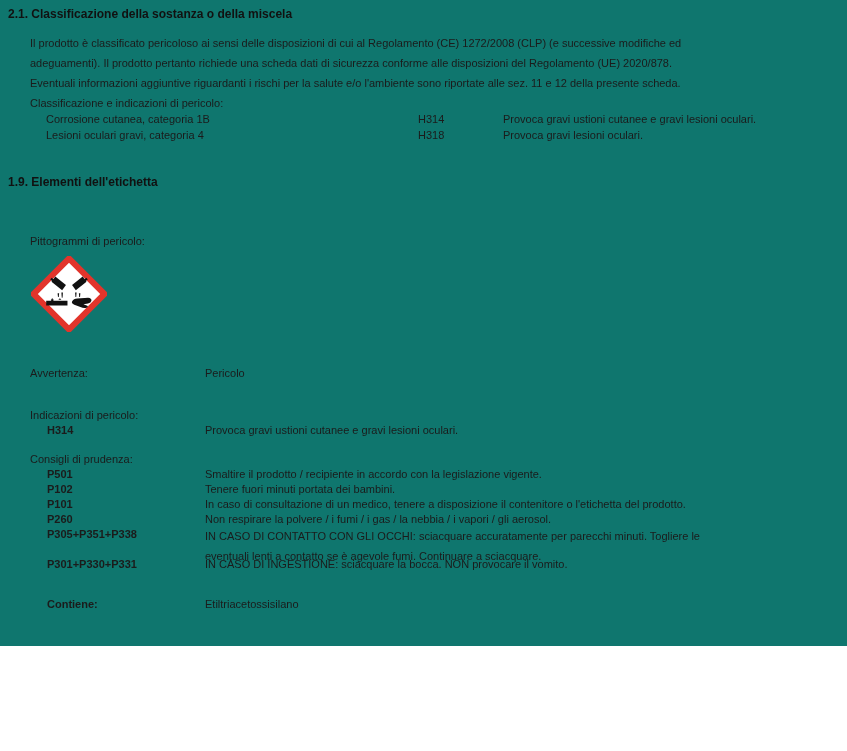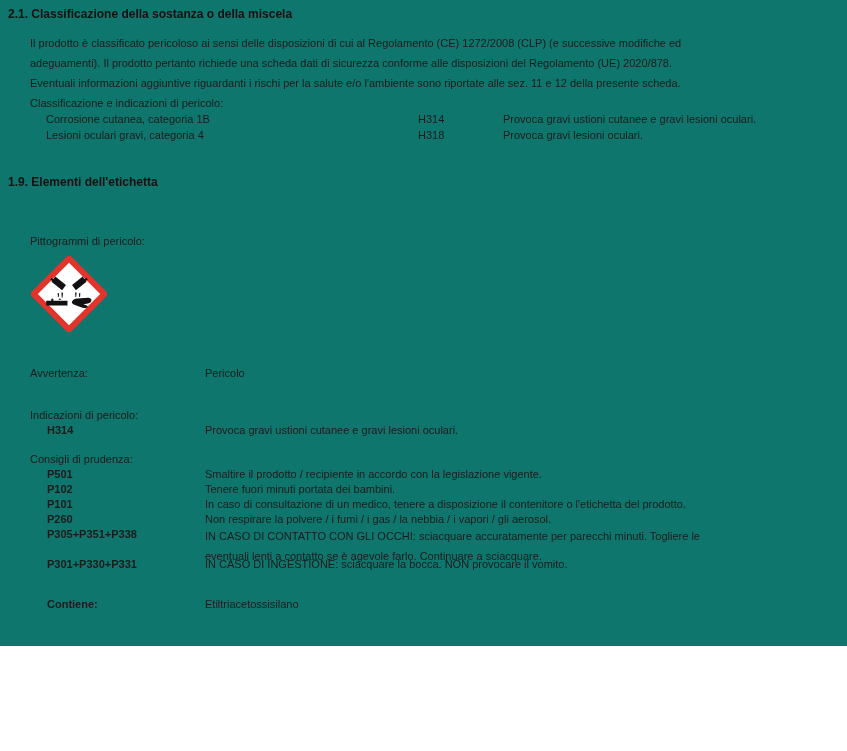--- a/index.html
+++ b/index.html
@@ -95,21 +95,21 @@
     <span class="t bold" style="left:47px;top:498px">P101</span>
     <span class="t" style="left:205px;top:498px">In caso di consultazione di un medico, tenere a disposizione il contenitore o l'etichetta del prodotto.</span>
   </div>
   <div>
     <span class="t bold" style="left:47px;top:513px">P260</span>
     <span class="t" style="left:205px;top:513px">Non respirare la polvere / i fumi / i gas / la nebbia / i vapori / gli aerosol.</span>
   </div>
   <div>
     <span class="t bold" style="left:47px;top:528px">P305+P351+P338</span>
     <span class="t pre" style="left:205px;top:526px;white-space:pre-line">IN CASO DI CONTATTO CON GLI OCCHI: sciacquare accuratamente per parecchi minuti. Togliere le
-eventuali lenti a contatto se è agevole farlo. Continuare a sciacquare.</span>
+eventuali lenti a contatto se è agevole fumi. Continuare a sciacquare.</span>
   </div>
   <div>
     <span class="t bold" style="left:47px;top:558px">P301+P330+P331</span>
     <span class="t" style="left:205px;top:558px">IN CASO DI INGESTIONE: sciacquare la bocca. NON provocare il vomito.</span>
   </div>
 
   <div>
     <span class="t bold" style="left:47px;top:598px">Contiene:</span>
     <span class="t" style="left:205px;top:598px">Etiltriacetossisilano</span>
   </div>

